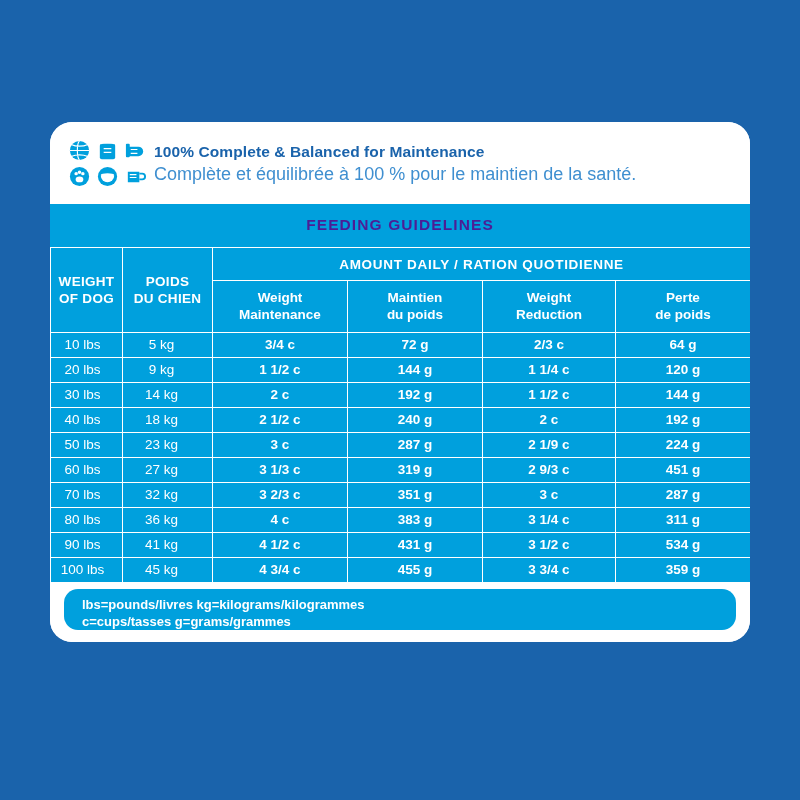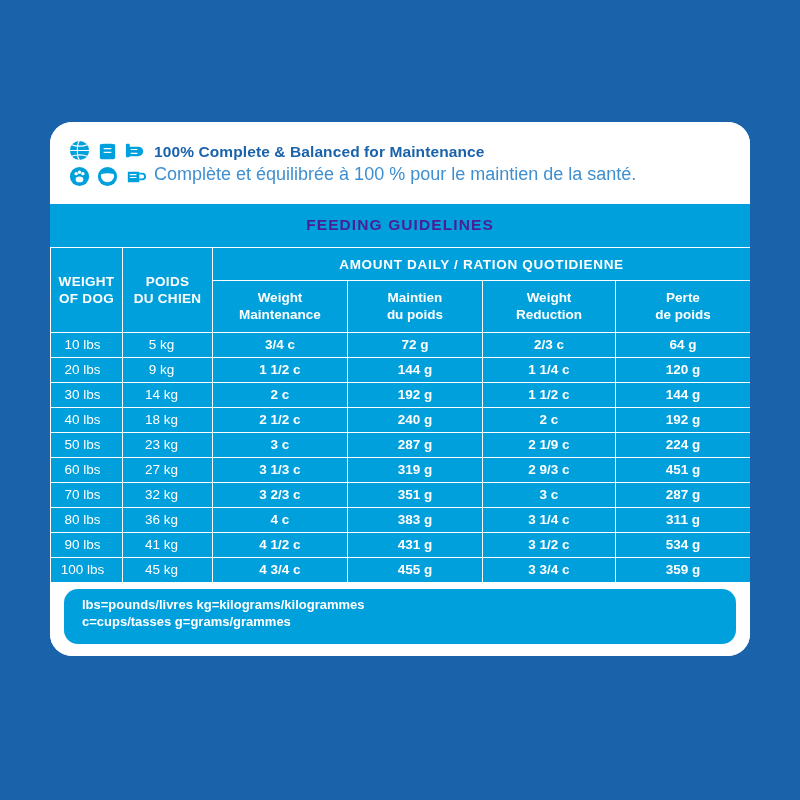--- a/index.html
+++ b/index.html
@@ -141,21 +141,21 @@
     position: relative;
     background: #ffffff;
     padding: 6px 14px 12px 14px;
   }
   .footnote-inner {
     background: #00a0dd;
     border-radius: 14px;
     color: #ffffff;
     display: flex;
     align-items: center;
-    padding: 7px 18px 14px 18px;
+    padding: 7px 18px 0 18px;
     min-height: 34px;
   }
   .fn-left {
     flex: 1 1 auto;
     font-size: 13px;
     font-weight: bold;
     line-height: 17px;
   }
   .fn-right {
     flex: 0 0 250px;

